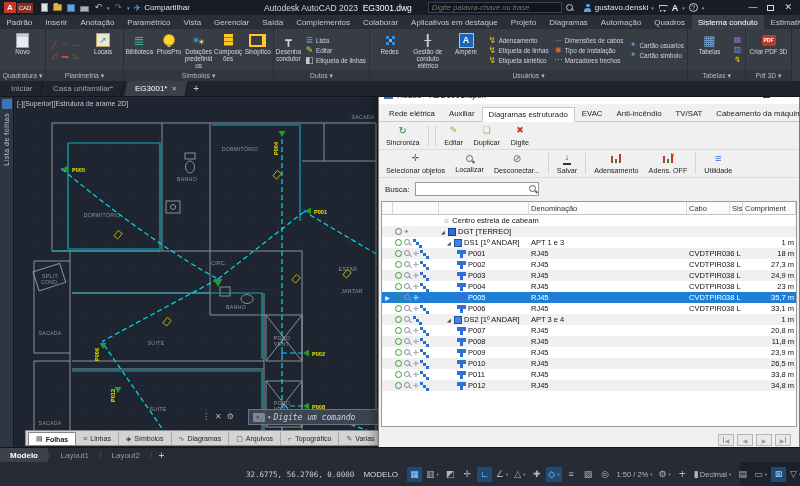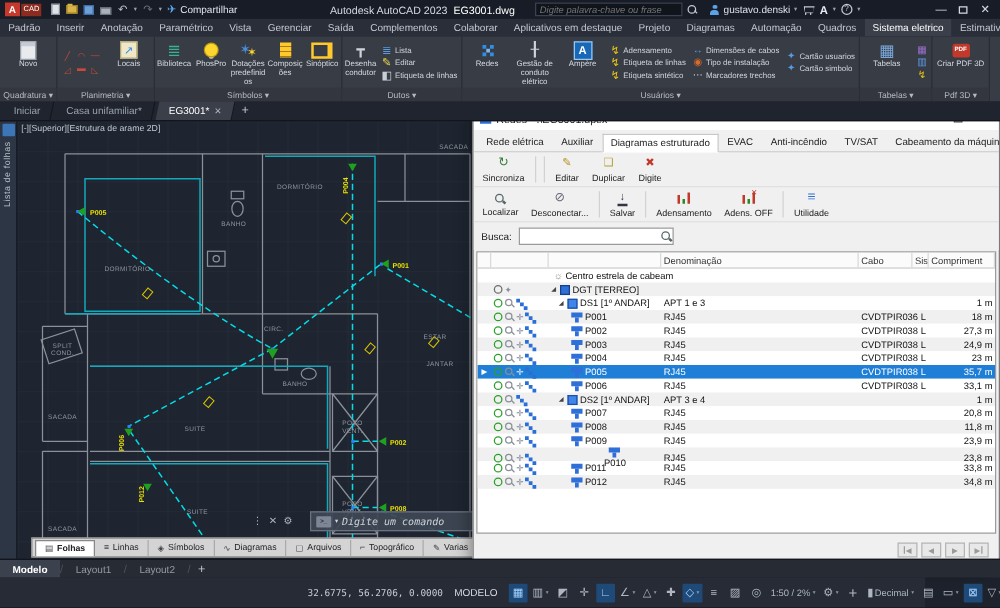--- a/index.html
+++ b/index.html
@@ -20,21 +20,21 @@
   .ic-newdoc{width:7px;height:9px;background:#dfe3e8;border:1px solid #8a919c}
   .ic-folder{width:9px;height:7px;background:#d9b44a;border:1px solid #9a7d22;position:relative}
   .ic-folder::before{content:"";position:absolute;left:0;top:-2px;width:4px;height:2px;background:#d9b44a}
   .ic-save{width:8px;height:8px;background:#6f9fd8;border:1px solid #3c6ea8}
   .ic-print{width:9px;height:6px;background:#aab1bb;border:1px solid #6d7580;margin-top:2px}
   .share{display:flex;align-items:center;gap:3px;color:#dfe3ea}
   .share .plane{color:#58aaf2;font-size:9px}
   .apptitle{margin-left:70px;white-space:nowrap;color:#d6dae2;font-size:8.5px}
   .apptitle b{font-weight:normal;color:#fff}
   .searchwrap{margin-left:12px;display:flex;align-items:center;gap:3px}
-  .searchbox{width:118px;height:11px;background:#10141b;border:1px solid #3a4150;color:#8b93a1;
+  .searchbox{width:134px;height:11px;background:#10141b;border:1px solid #3a4150;color:#8b93a1;
     font-size:7.5px;font-style:italic;padding:0 3px;font-family:inherit}
   .mag{position:relative;width:9px;height:9px;display:inline-block}
   .mag::before{content:"";position:absolute;left:1px;top:1px;width:5px;height:5px;border:1.3px solid #c3c9d2;border-radius:50%}
   .mag::after{content:"";position:absolute;left:6px;top:6px;width:3px;height:1.4px;background:#c3c9d2;transform:rotate(45deg)}
   .userchip{display:flex;align-items:center;gap:3px;margin-left:6px;color:#dfe3ea}
   .i-user{width:8px;height:8px;position:relative;display:inline-block}
   .i-user::before{content:"";position:absolute;left:2.5px;top:0;width:3.5px;height:3.5px;border-radius:50%;background:#5aa3e8}
   .i-user::after{content:"";position:absolute;left:0.5px;top:4px;width:7px;height:4px;border-radius:3px 3px 0 0;background:#5aa3e8}
   .i-cart{width:10px;height:8px;position:relative;display:inline-block}
   .i-cart::before{content:"";position:absolute;left:1px;top:1px;width:7px;height:4px;background:transparent;border:1.2px solid #c3c9d2;clip-path:polygon(0 0,100% 0,85% 100%,15% 100%)}
@@ -289,21 +289,21 @@
         <div class="mtab">Vista</div>
         <div class="mtab">Gerenciar</div>
         <div class="mtab">Saída</div>
         <div class="mtab">Complementos</div>
         <div class="mtab">Colaborar</div>
         <div class="mtab">Aplicativos em destaque</div>
         <div class="mtab">Projeto</div>
         <div class="mtab">Diagramas</div>
         <div class="mtab">Automação</div>
         <div class="mtab">Quadros</div>
-        <div class="mtab act">Sistema eletrico</div>
+        <div class="mtab act">Sistema conduto</div>
         <div class="mtab">Estimativas</div>
       </div>
 
   </div>
 
   <div class="ribbon" id="ribbon">
       <div class="rgroup" style="width: 46px;">
         <div class="rbody">
           <div class="rbig">
             <span class="ri i-doc"></span>
@@ -778,20 +778,24 @@
           <span class="dicon d-dup"></span>
           <span class="tlabel">Duplicar</span>
         </div>
         <div class="tbtn">
           <span class="dicon d-del"></span>
           <span class="tlabel">Digite</span>
         </div>
       </div>
     <div class="dtb" id="dtoolbar2">
         <div class="tbtn">
+          <span class="dicon d-pick"></span>
+          <span class="tlabel">Selecionar objetos</span>
+        </div>
+        <div class="tbtn">
           <span class="dicon d-magw"></span>
           <span class="tlabel">Localizar</span>
         </div>
         <div class="tbtn">
           <span class="dicon d-disc"></span>
           <span class="tlabel">Desconectar...</span>
         </div>
         <div class="tsep"></div>
         <div class="tbtn">
           <span class="dicon d-save"></span>
@@ -1046,28 +1050,28 @@
             <div class="c-compr">23,9 m</div>
           </div>
           <div class="trow alt">
             <div class="c-mark"></div>
             <div class="icocell">
               <span class="donut"></span>
               <span class="rmag"></span>
               <span class="rplus">✛</span>
               <span class="route"></span>
             </div>
-            <div class="treecell" style="padding-left: 18px; flex-direction: column;">
+            <div class="treecell" style="padding-left: 18px;">
               <span class="ti ti-p"></span>
               <span class="lbl">P010</span>
             </div>
             <div>RJ45</div>
             <div></div>
             <div></div>
-            <div class="c-compr">23,8 m</div>
+            <div class="c-compr">26,5 m</div>
           </div>
           <div class="trow">
             <div class="c-mark"></div>
             <div class="icocell">
               <span class="donut"></span>
               <span class="rmag"></span>
               <span class="rplus">✛</span>
               <span class="route"></span>
             </div>
             <div class="treecell" style="padding-left: 18px;">

